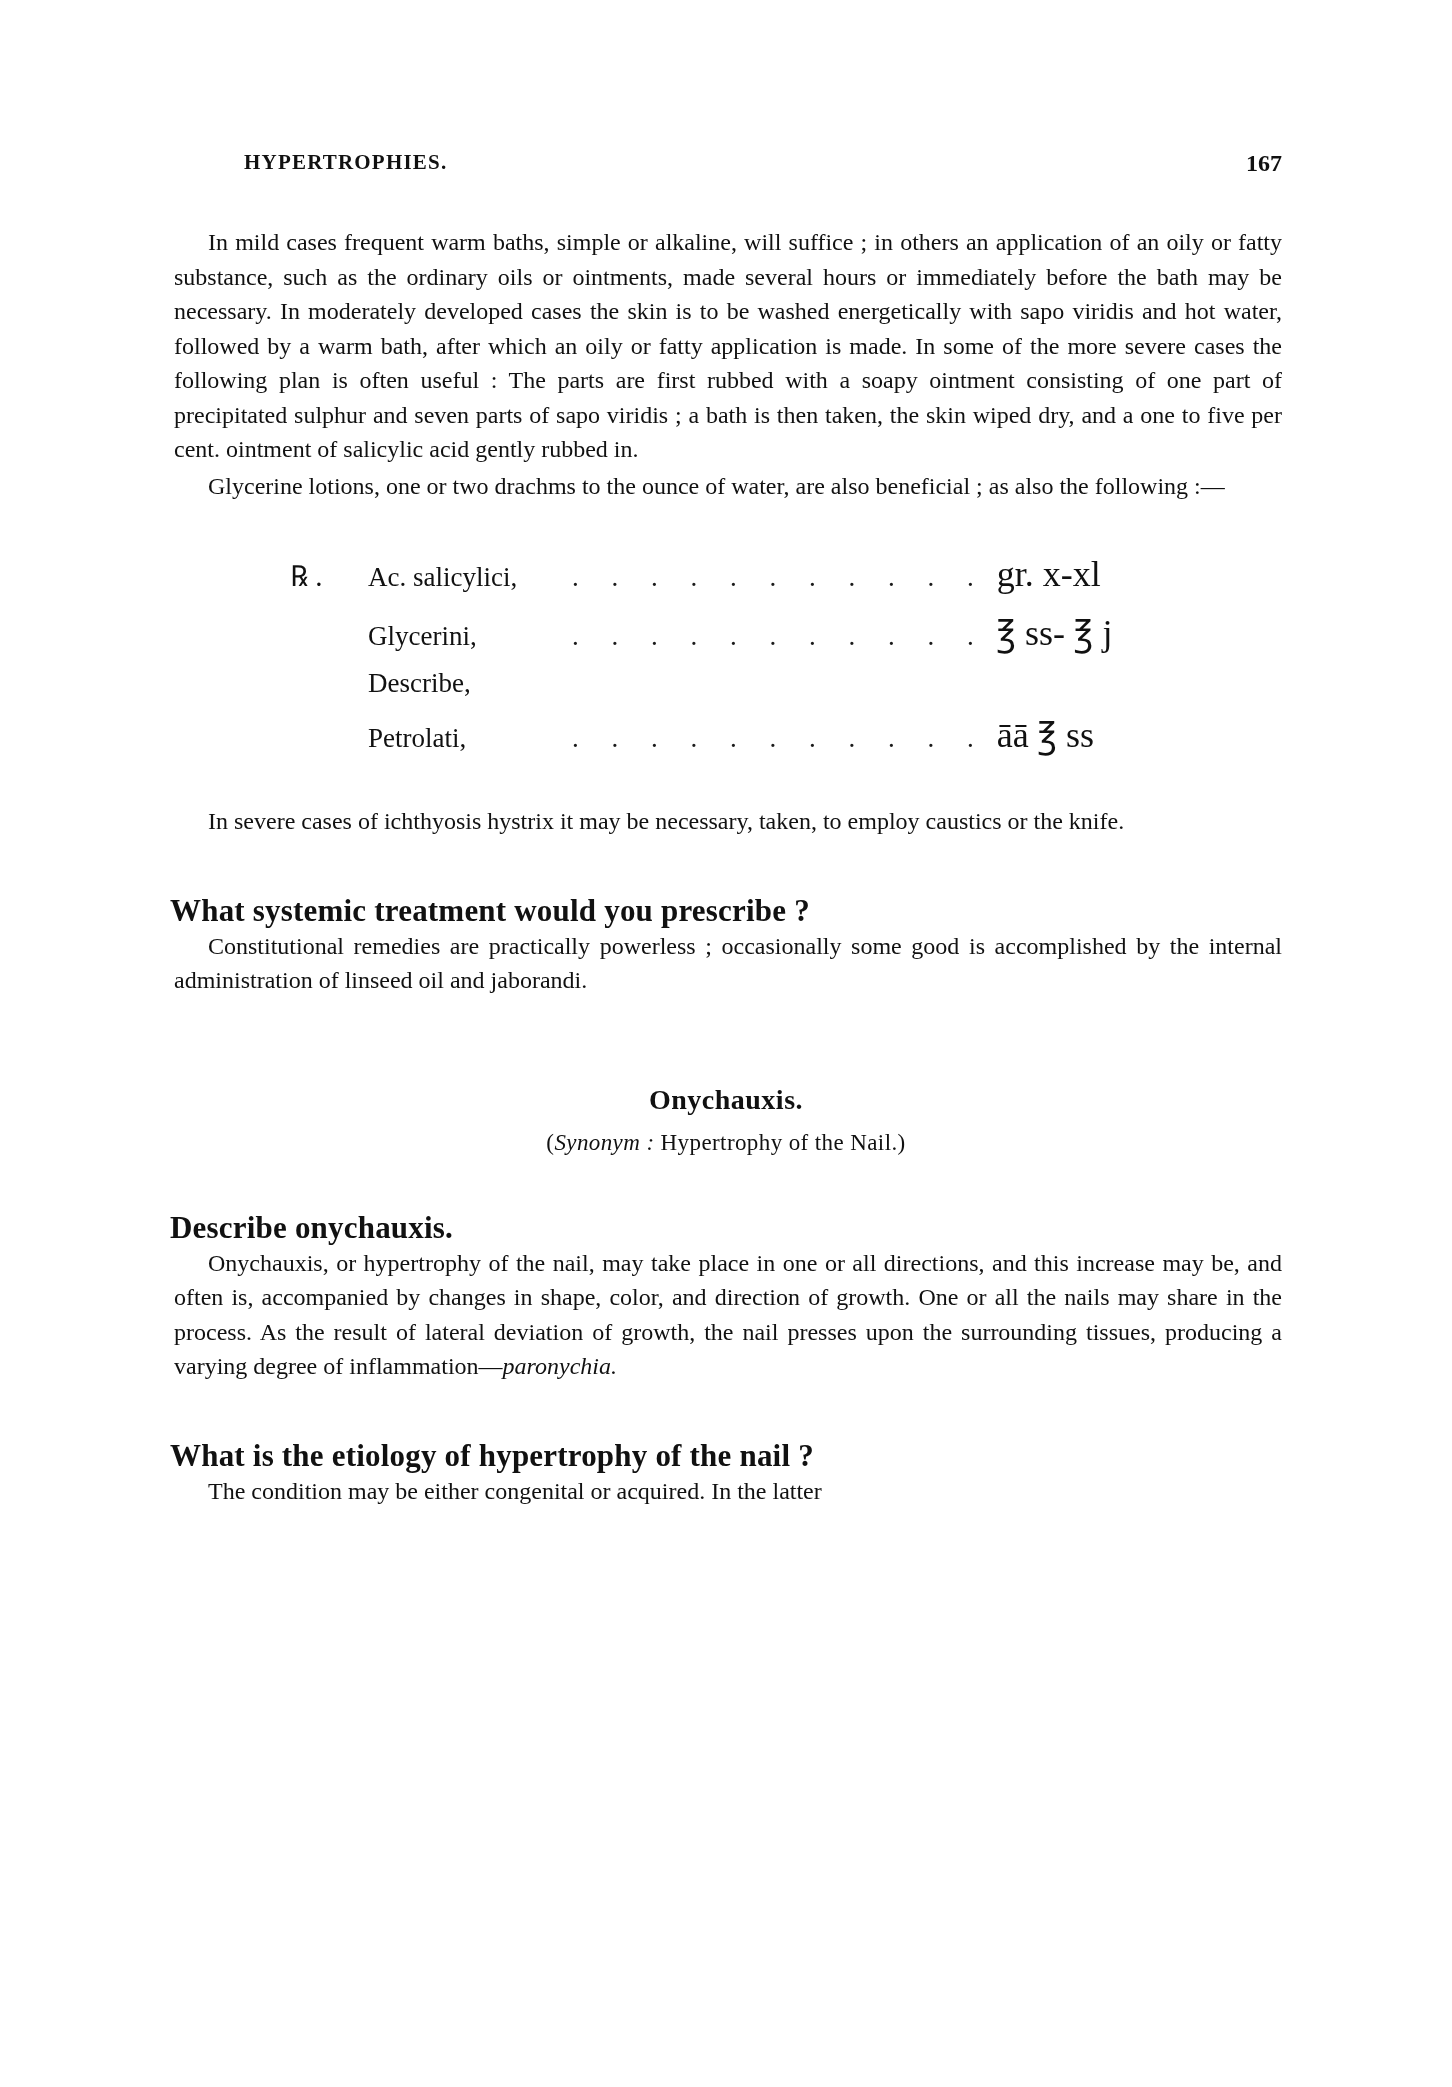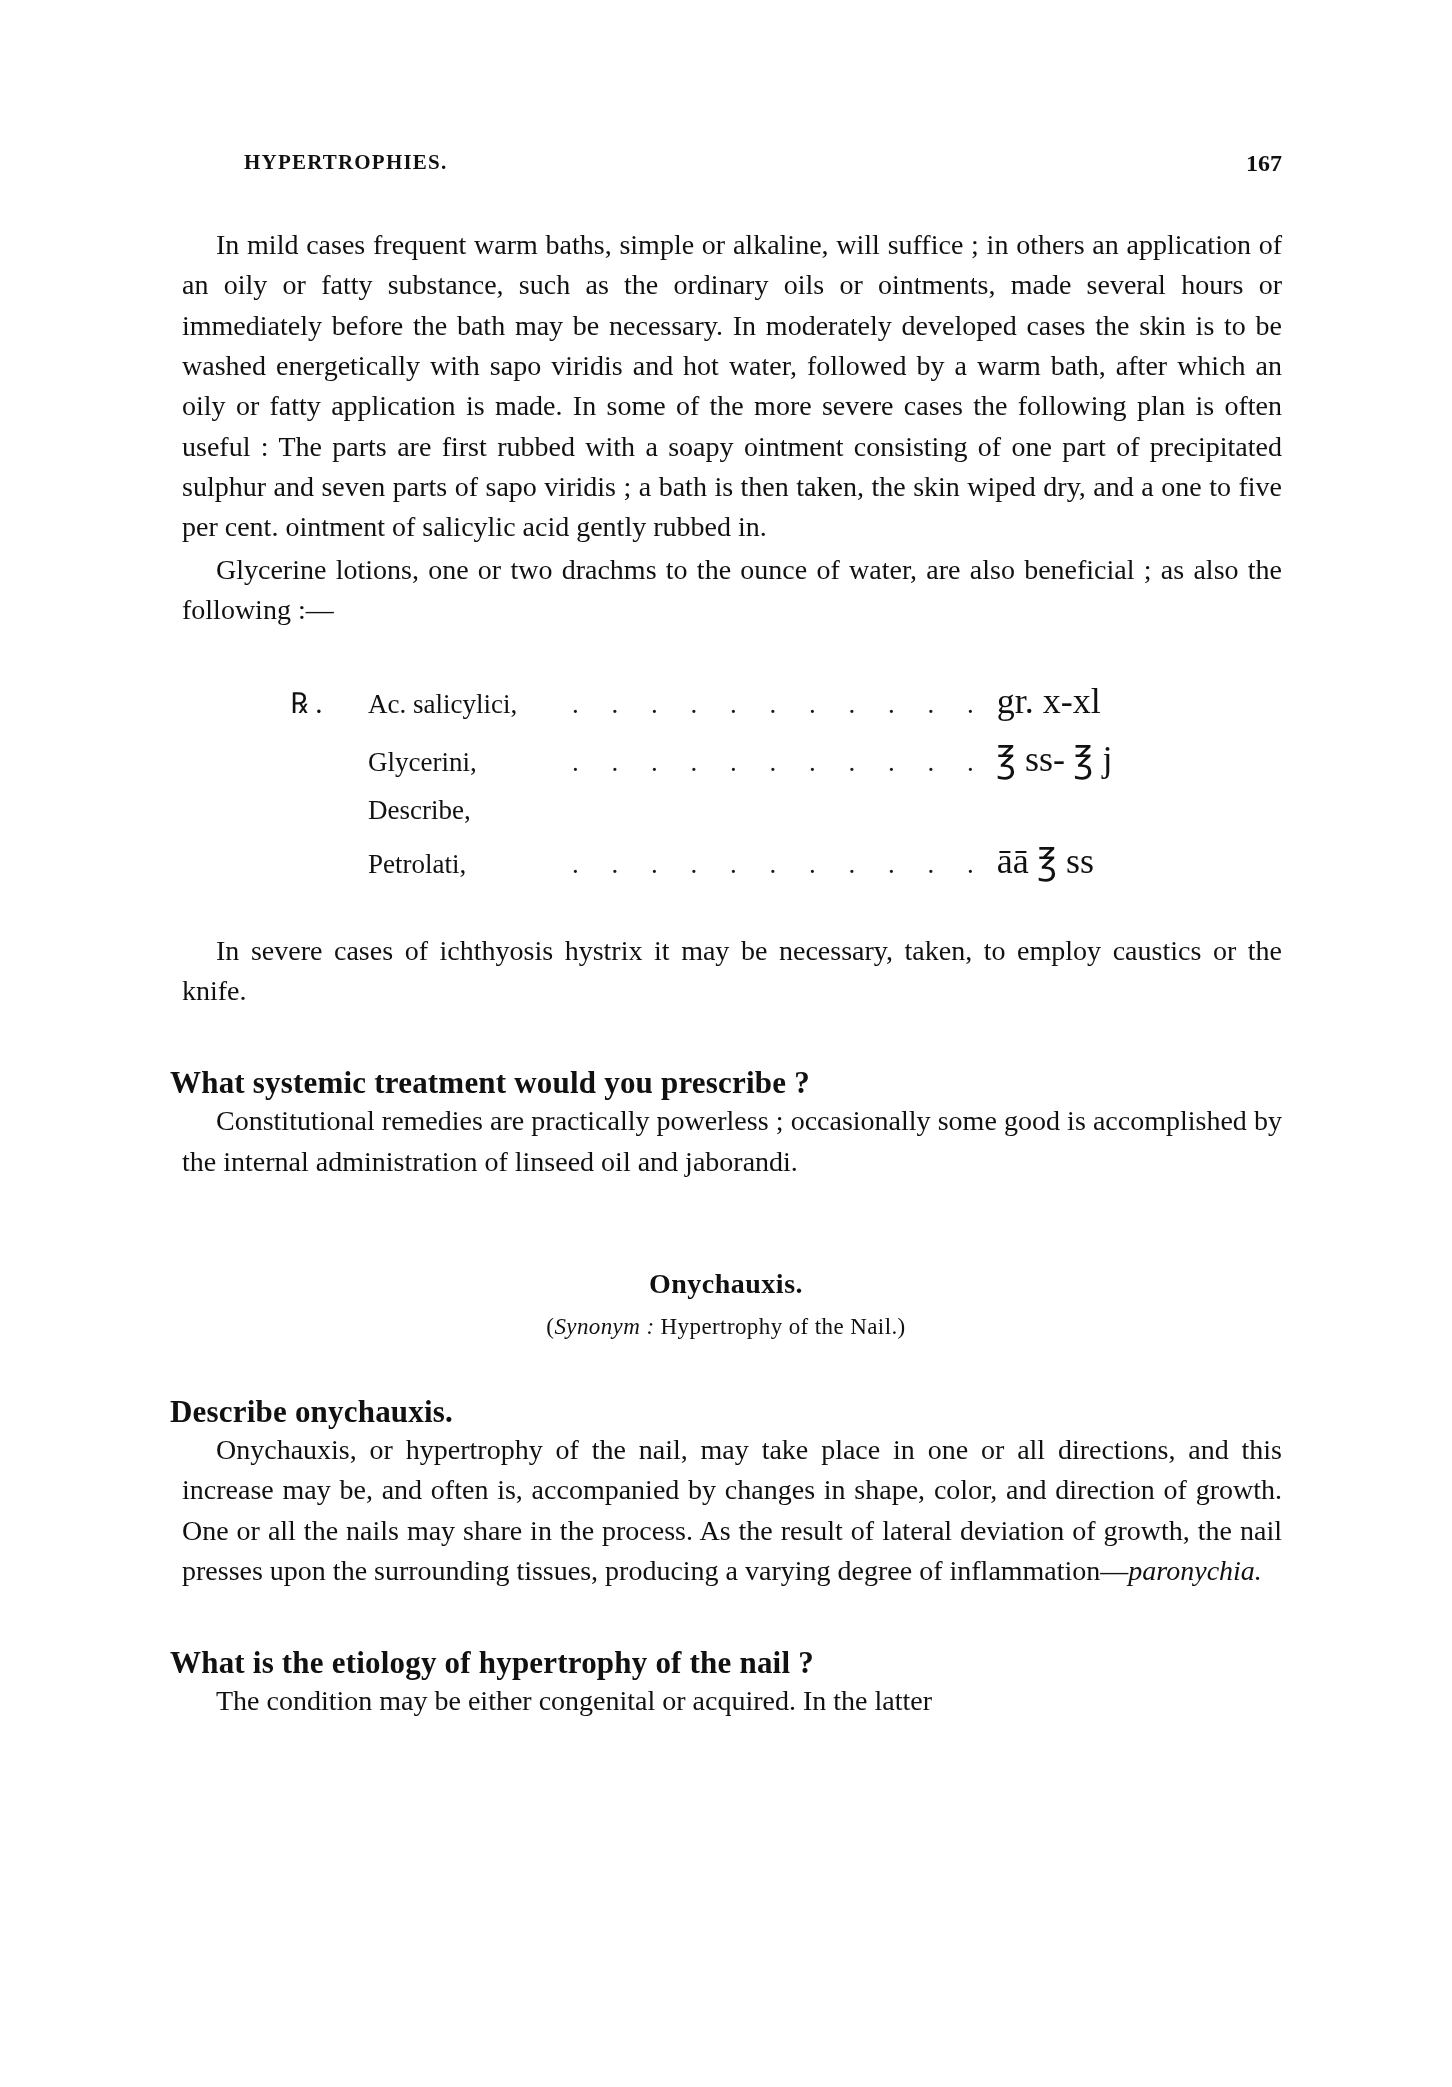--- a/index.html
+++ b/index.html
@@ -32,24 +32,24 @@
     font-size: 21px;
     letter-spacing: 1.2px;
     font-weight: 700;
     margin-left: 74px;
   }
   .folio {
     font-size: 24px;
     font-weight: 700;
   }
   p.body {
-    font-size: 28px;
+    font-size: 24px;
     line-height: 1.44;
     text-align: justify;
-    margin: 0 0 0 12px;
+    margin: 0 0 0 4px;
     text-indent: 34px;
     -webkit-hyphens: none;
     hyphens: none;
   }
   p.body + p.body {
     margin-top: 2px;
   }
   .rx-block {
     margin: 42px 0 40px 0;
     padding-left: 120px;

